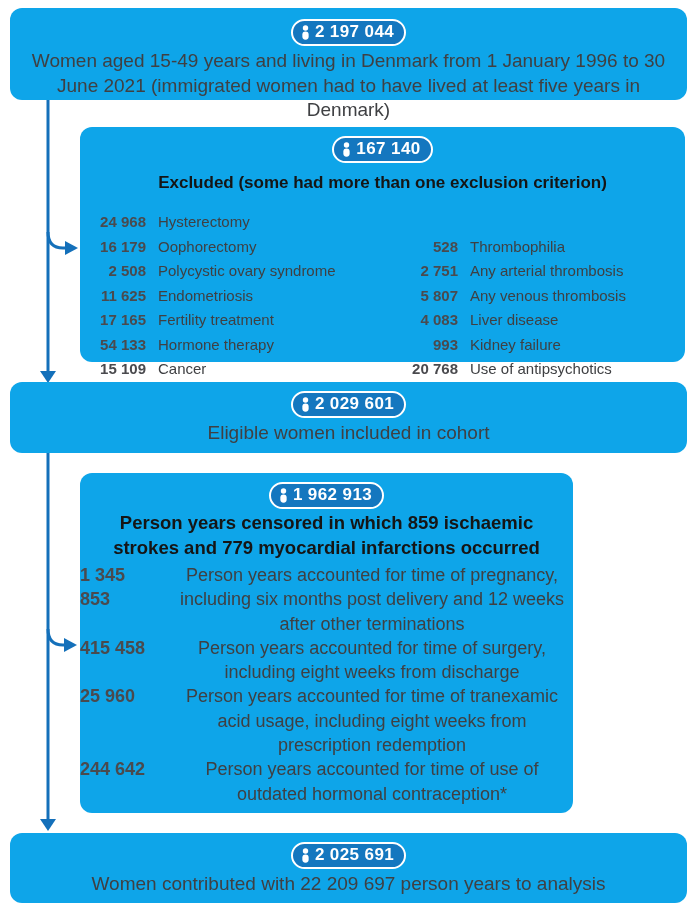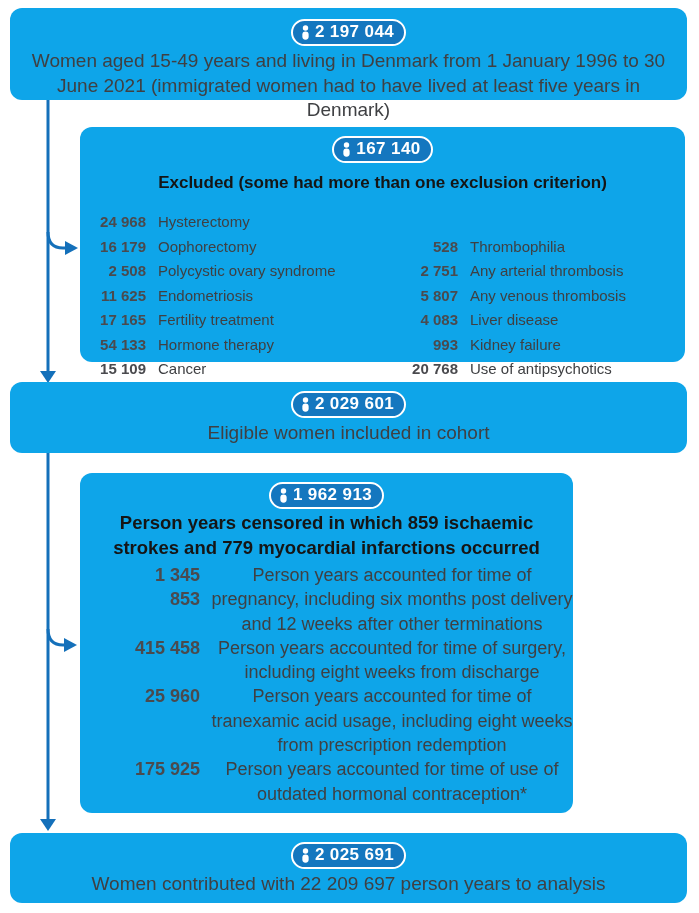--- a/index.html
+++ b/index.html
@@ -42,21 +42,21 @@
   .ex-col1 .ex-num{width:66px;}
   .ex-col2 .ex-num{width:63px;}
   .ex-lbl{margin-left:12px;color:#3f4043;white-space:nowrap;}
 
   .cen-heading{
     font-weight:bold;font-size:18.5px;line-height:24.5px;color:#151515;
     text-align:center;max-width:460px;margin:2px auto 0;
   }
   .cen-list{margin-top:3px;font-size:18px;line-height:24.3px;}
   .cen-row{display:flex;align-items:flex-start;}
-  .cen-num{width:80px;font-weight:bold;color:#4a4a4e;text-align:right;flex:none;padding-left:40px;}
+  .cen-num{width:80px;font-weight:bold;color:#4a4a4e;text-align:left;flex:none;}
   .cen-txt{margin-left:11px;color:#3f4043;max-width:452px;text-align:center;}
 
   .connectors{position:absolute;left:0;top:0;width:699px;height:913px;pointer-events:none;}
 </style>
 </head>
 <body>
 
 <div class="page">
 
   <svg class="connectors" width="699" height="913" viewBox="0 0 699 913">
@@ -189,21 +189,21 @@
         </div>
       <div class="cen-row">
           <span class="cen-num">415 458</span>
           <span class="cen-txt">Person years accounted for time of surgery, including eight weeks from discharge</span>
         </div>
       <div class="cen-row">
           <span class="cen-num">25 960</span>
           <span class="cen-txt">Person years accounted for time of tranexamic acid usage, including eight weeks from prescription redemption</span>
         </div>
       <div class="cen-row">
-          <span class="cen-num">175 925</span>
+          <span class="cen-num">244 642</span>
           <span class="cen-txt">Person years accounted for time of use of outdated hormonal contraception*</span>
         </div>
     </div>
   </div>
 
   <div class="box box-analysis">
     <div class="badge-row tight">
       <span class="badge">
         <svg viewBox="0 0 20 32" aria-hidden="true">
           <circle cx="10" cy="6" r="6" fill="#ffffff"></circle>

